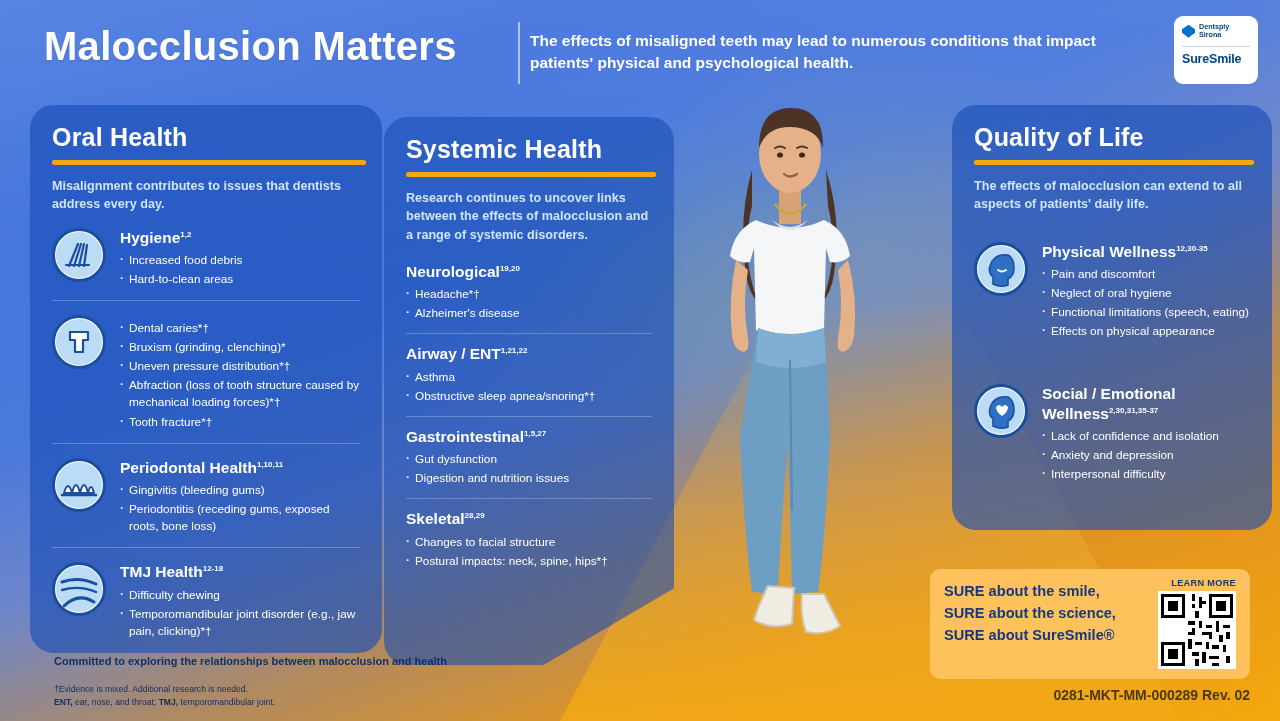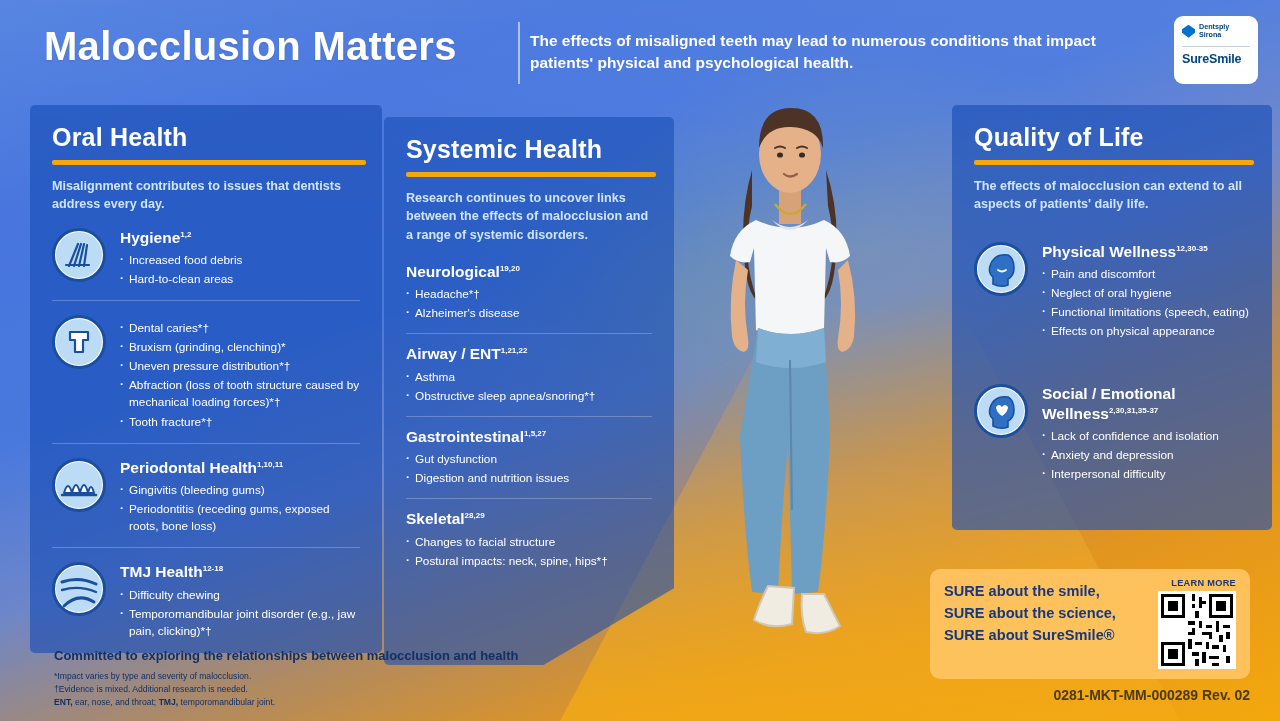--- a/index.html
+++ b/index.html
@@ -61,21 +61,21 @@
     background: #0072ce;
     clip-path: polygon(0% 35%, 50% 0%, 100% 35%, 100% 62%, 50% 100%, 0% 62%);
   }
   .logo-dent { font-size: 7.2px; color: #00467f; font-weight: bold; line-height: 1.15; }
   .logo-rule { height: 1px; background: #c9d3dd; margin: 6px 0 5px; }
   .logo-sure { font-size: 12.5px; color: #00467f; font-weight: bold; letter-spacing: -0.2px; }
 
   
   .col {
     position: absolute;
-    border-radius: 5px;
+    border-radius: 24px;
     background: rgba(22,76,180,0.62);
     color: #ffffff;
     padding: 18px 22px 14px 22px;
   }
   .col-oral   { left: 30px;  top: 105px; width: 352px; height: 548px; }
   .col-sys    { left: 384px; top: 117px; width: 290px; height: 548px;
                 background: rgba(22,76,180,0.58);
                 clip-path: polygon(0 0, 100% 0, 100% 86%, 55% 100%, 0 100%); }
   .col-qol    { left: 952px; top: 105px; width: 320px; height: 425px; }
 
@@ -130,21 +130,21 @@
   .learn { position: absolute; right: 14px; top: 9px; font-size: 9.2px; font-weight: bold; color: #15387e; letter-spacing: 0.3px; }
   .qr { position: absolute; right: 14px; top: 22px; width: 78px; height: 78px; background: #fff; padding: 3px; }
   .qr svg { display: block; }
   .cta-rev {
     position: absolute; right: 30px; bottom: 18px;
     font-size: 14px; color: #4a3a12; font-weight: bold;
   }
 
   
   .foot { position: absolute; left: 54px; bottom: 12px; width: 640px; color: #123064; }
-  .foot-head { font-size: 13px; font-weight: bold; margin-bottom: 7px; color: #123064; }
+  .foot-head { font-size: 11px; font-weight: bold; margin-bottom: 16px; color: #123064; }
   .foot-line { font-size: 8.6px; line-height: 1.5; color: #123064; }
   .foot-line b { font-weight: bold; }
 </style>
 </head>
 <body>
 
 <div class="poster">
   <div class="bg-scene"></div>
   <div class="bg-path"></div>
 
@@ -415,19 +415,18 @@
           <rect x="14" y="12" width="1" height="1"></rect>
             <rect x="16" y="18" width="1" height="1"></rect>
         </g>
       </svg>
     </div>
   </div>
   <div class="cta-rev">0281-MKT-MM-000289 Rev. 02</div>
 
   <div class="foot">
     <div class="foot-head">Committed to exploring the relationships between malocclusion and health</div>
-    <div class="foot-line">*Impact varies by type and severity of malocclusion.</div>
     <div class="foot-line">†Evidence is mixed. Additional research is needed.</div>
     <div class="foot-line">
       <b>ENT,</b><span> ear, nose, and throat; </span><b>TMJ,</b><span> temporomandibular joint.</span>
     </div>
   </div>
 </div>
 
 </body></html>

